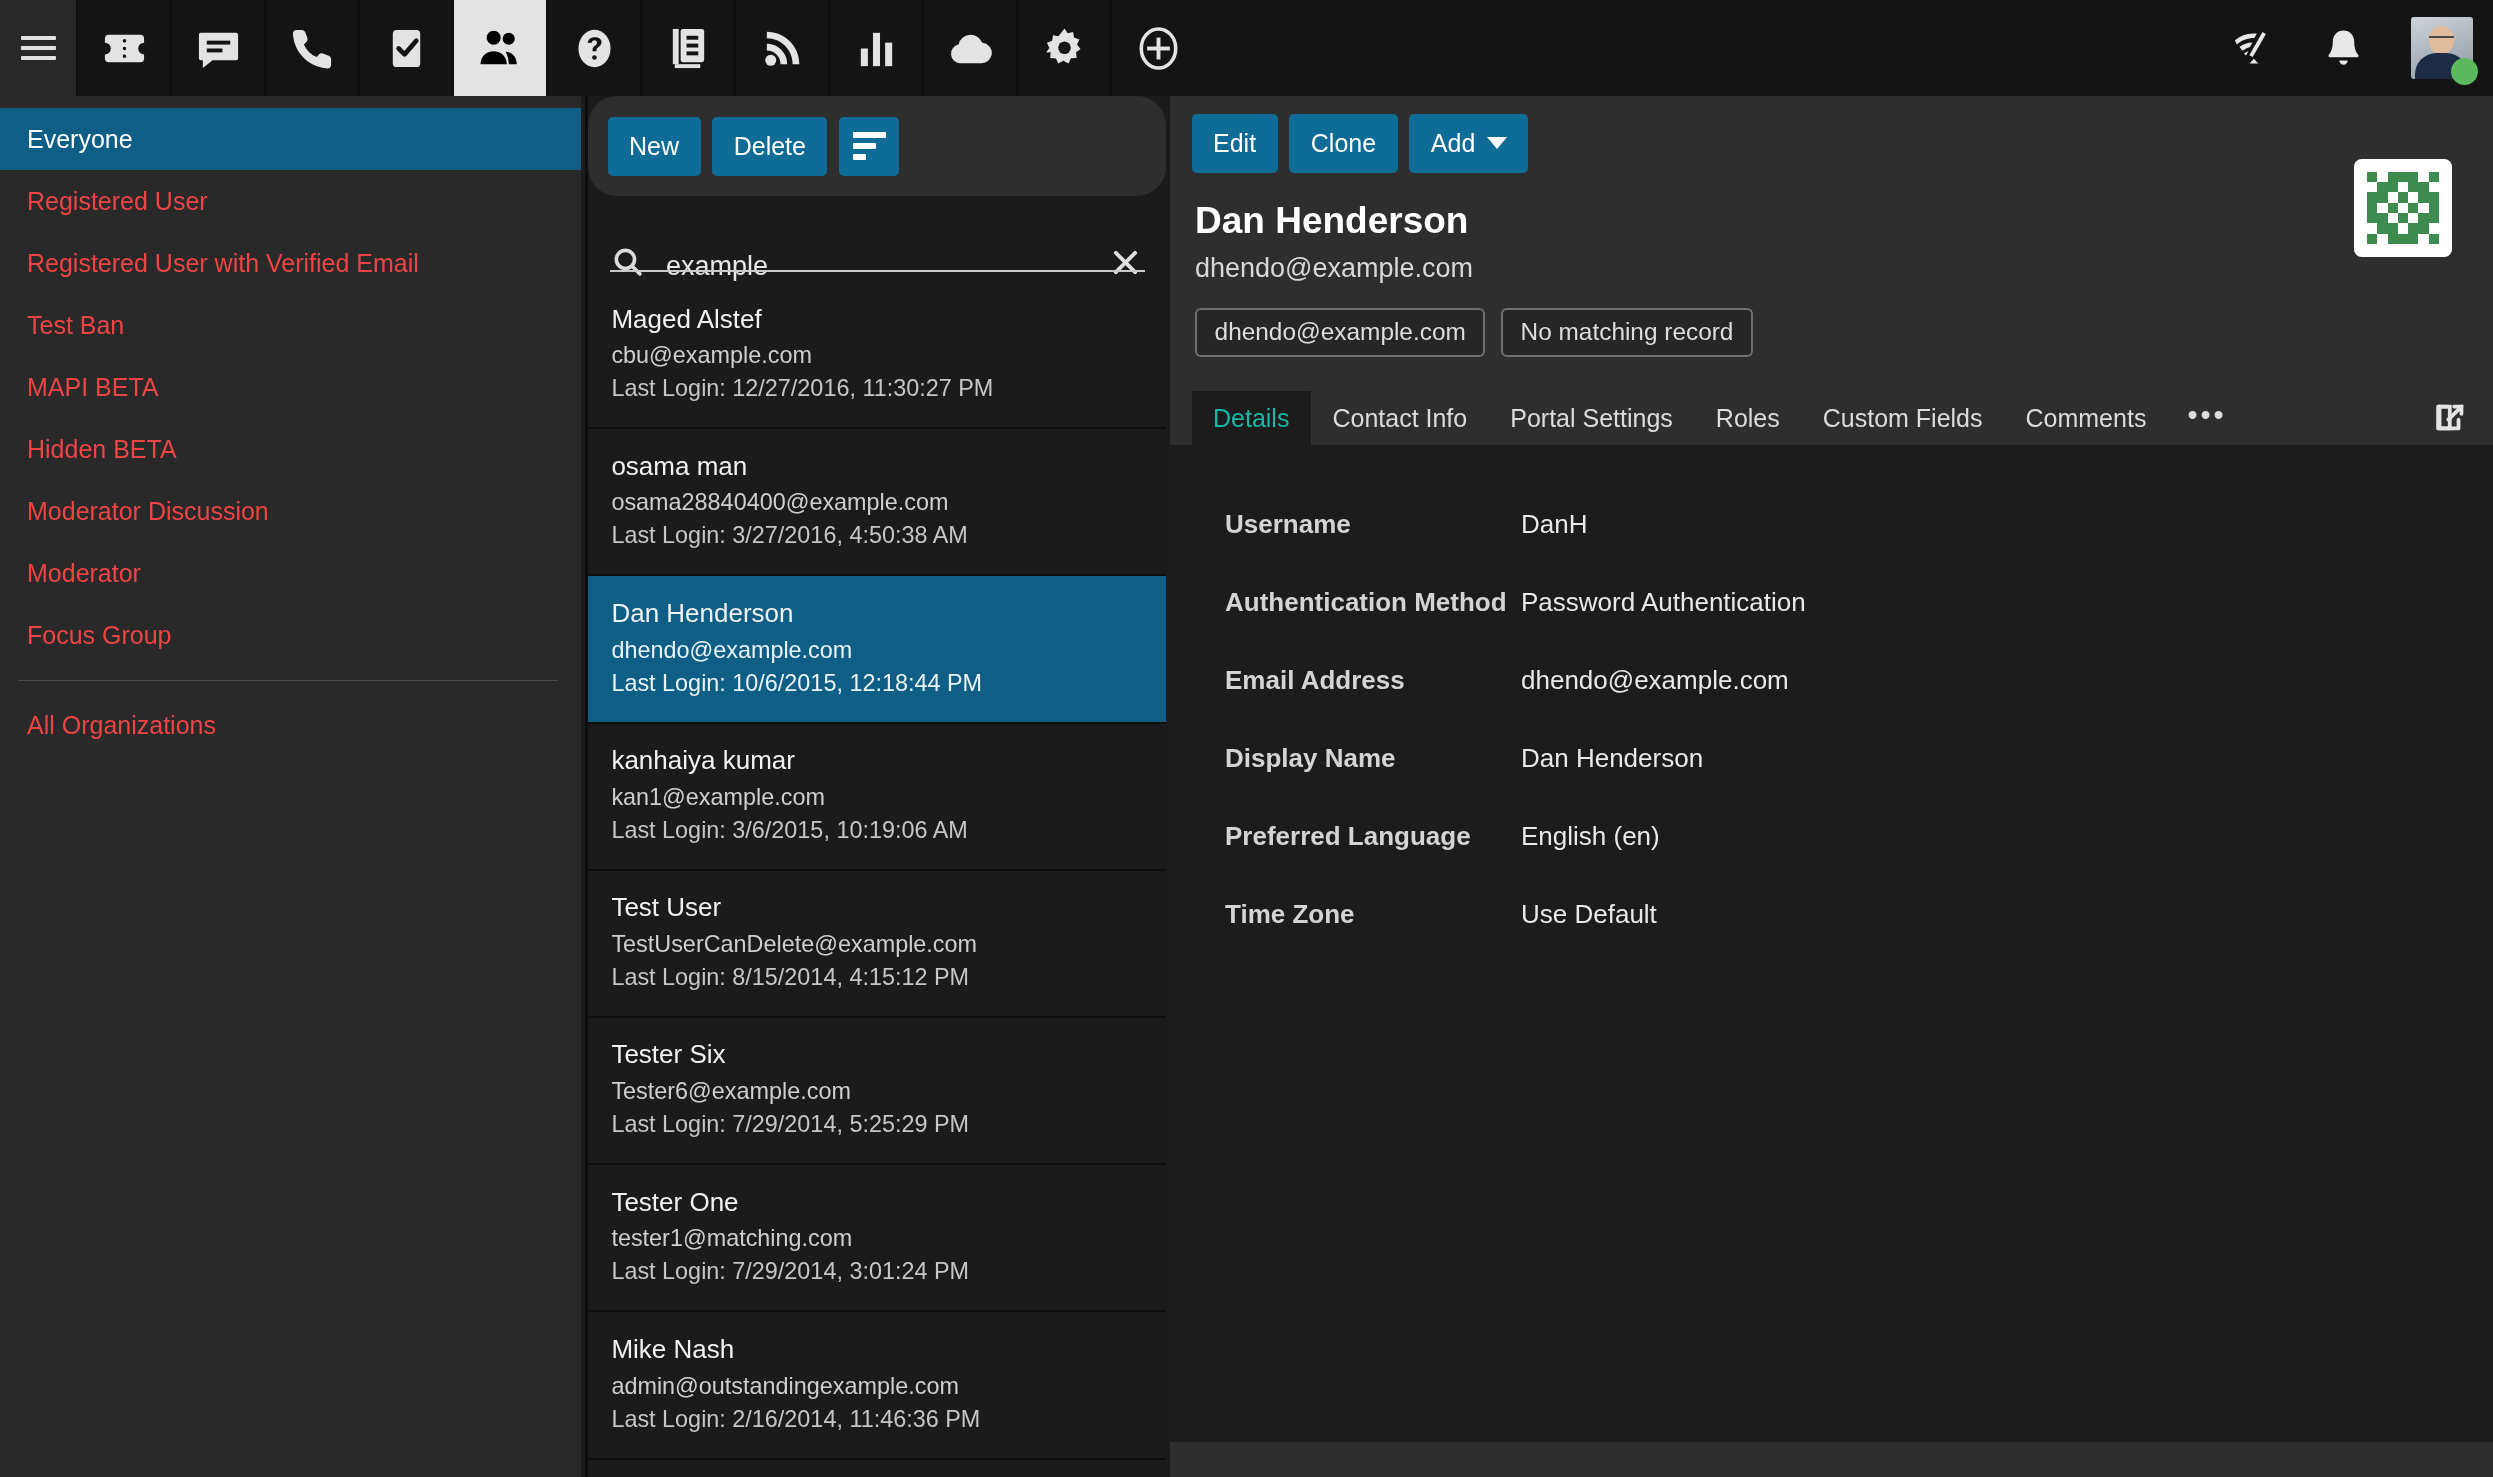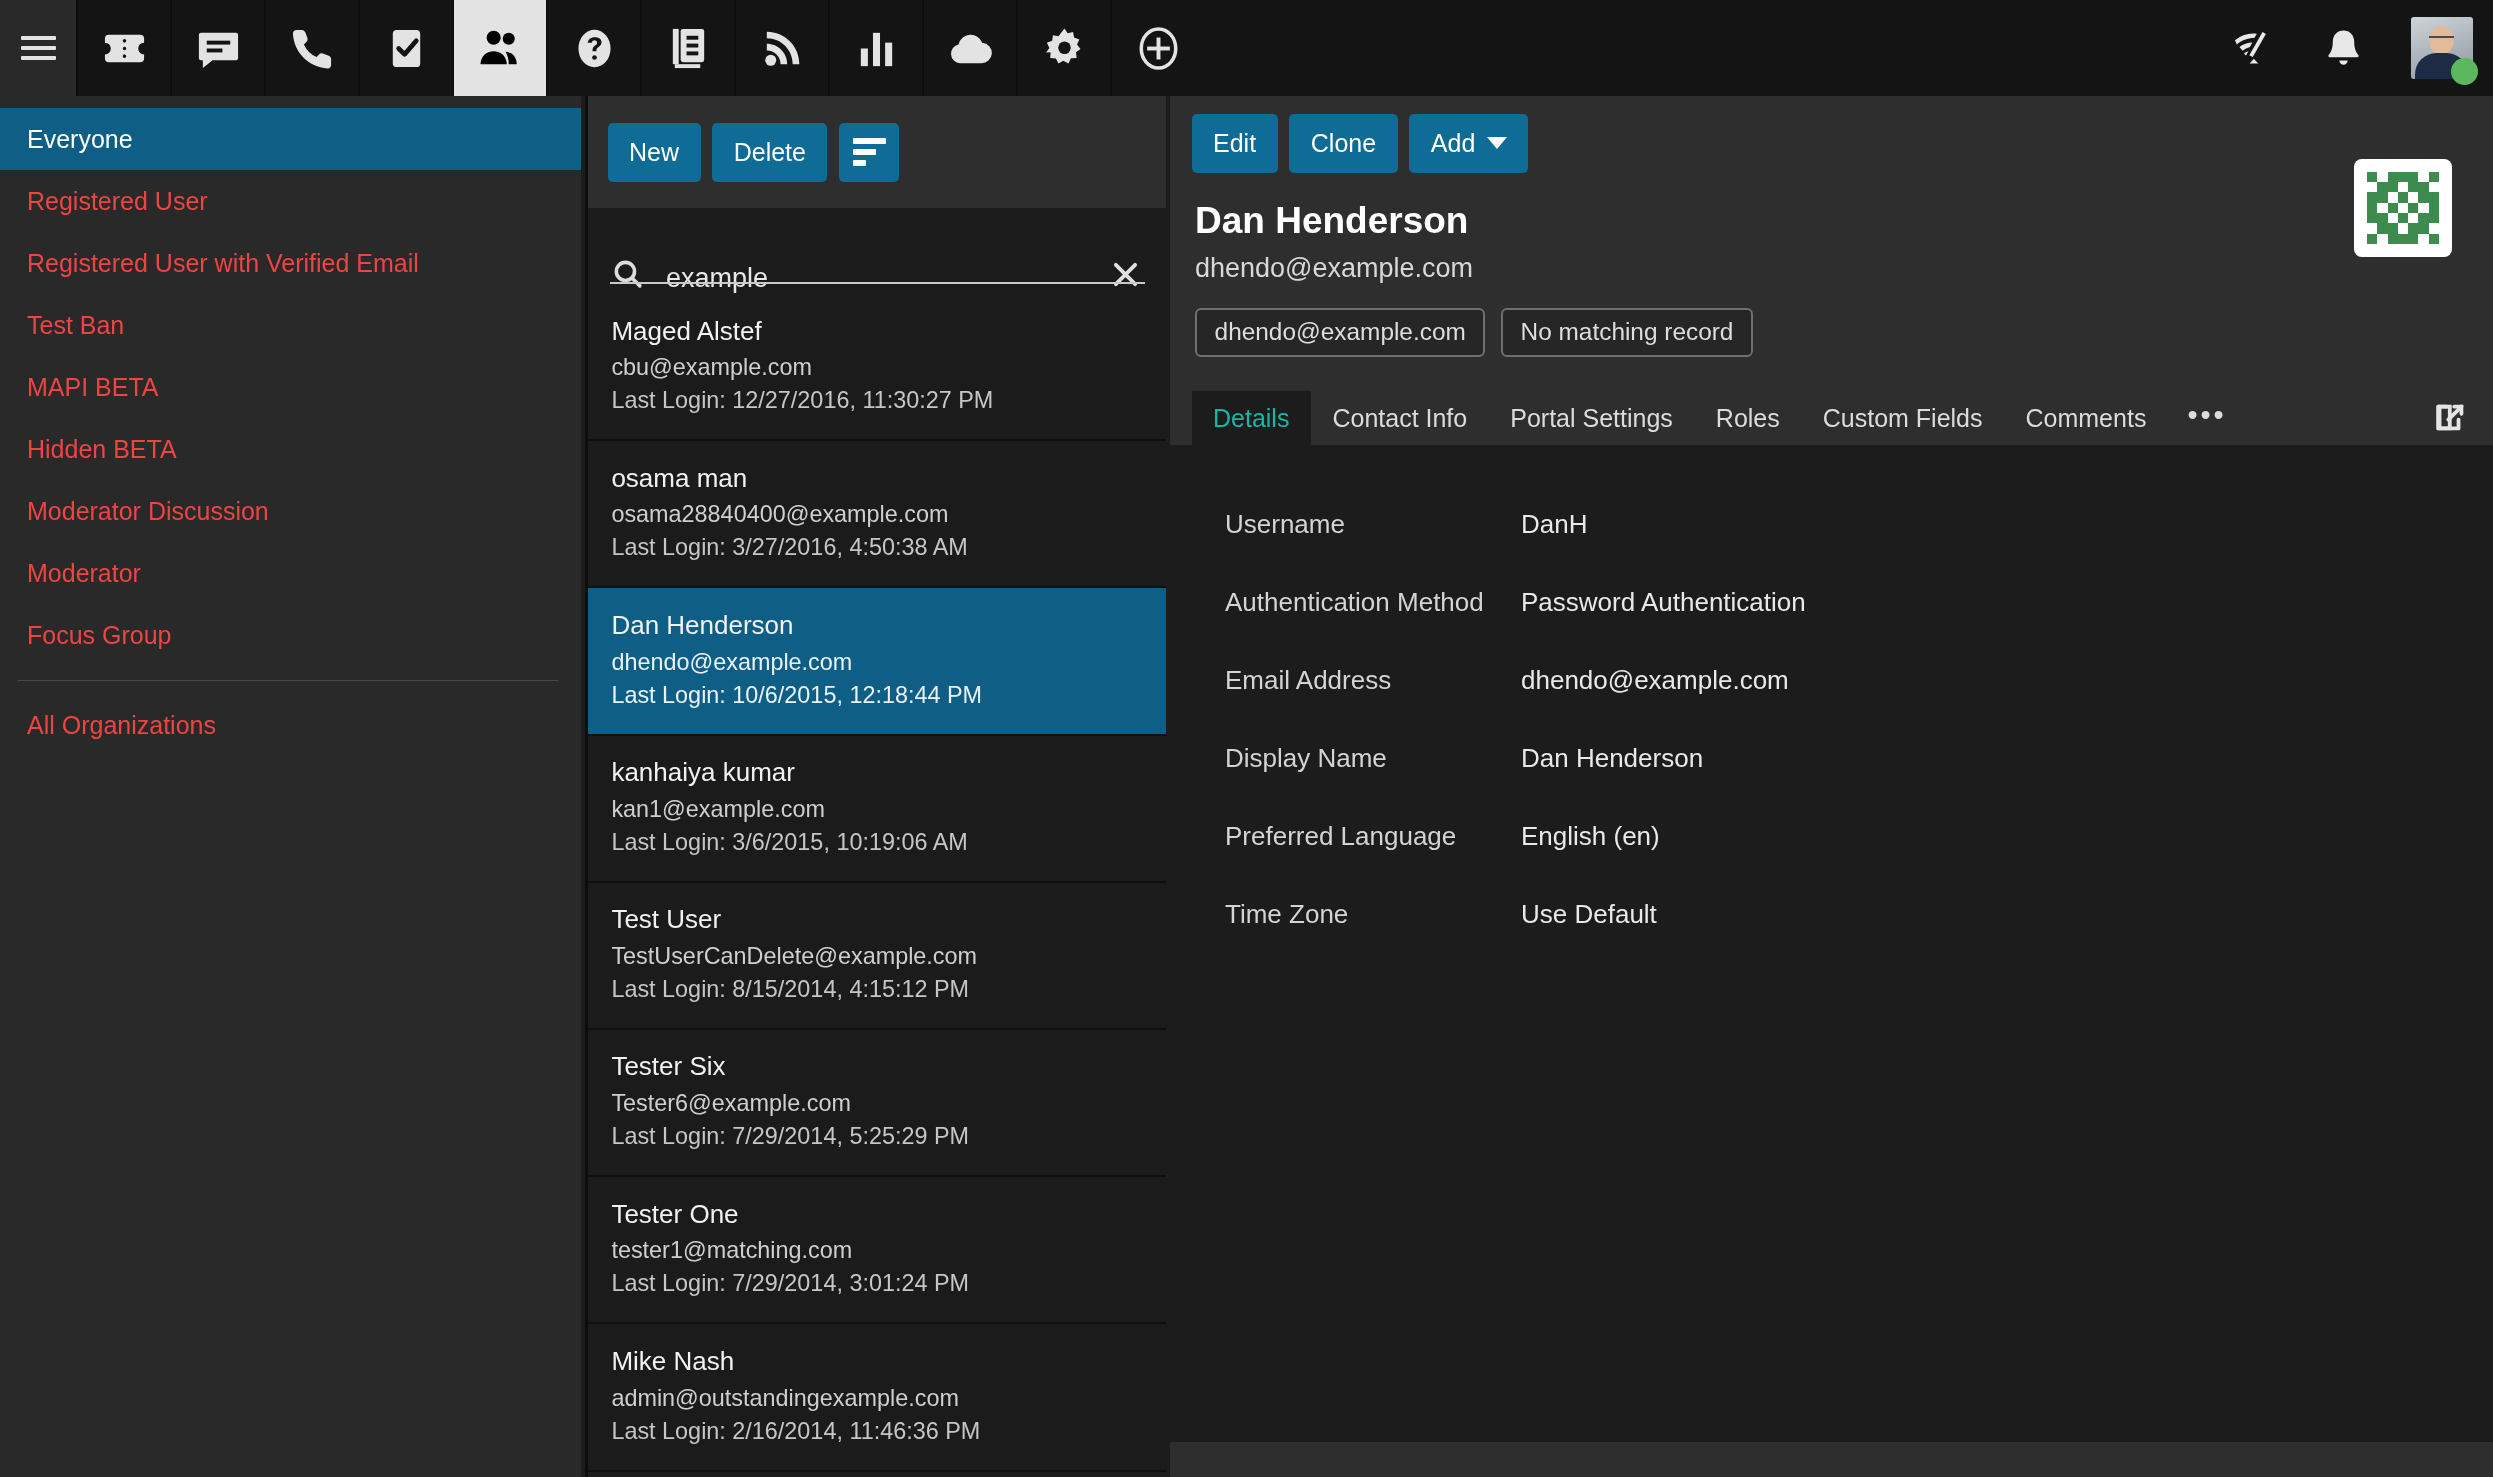--- a/index.html
+++ b/index.html
@@ -91,23 +91,24 @@
   }
 
   
   .listpanel {
     position: absolute; top: 96px; left: 585px;
     width: 581px; height: 1382px;
     background: #1b1b1b;
     border-left: 3.9px solid #0d0d0d;
   }
   .list-toolbar {
-    height: 112px; background: #2e2e2e;
+    height: 100px; background: #2e2e2e;
     display: flex; align-items: center; gap: 11.7px;
     padding-left: 19.5px;
+    border-radius: 29px;
   }
   .btn-primary {
     background: #0f6c96; color: #ffffff;
     border: none; border-radius: 4.9px;
     font-family: "Liberation Sans", sans-serif;
     font-size: 25px;
     height: 59px; padding: 0 21.5px;
     cursor: pointer;
     display: flex; align-items: center; justify-content: center; gap: 11.7px;
   }
@@ -215,21 +216,21 @@
   .tab-popout svg { width: 35px; height: 35px; stroke: #e4e4e4; fill: none; stroke-width: 2.6; }
 
   .tabcontent {
     background: #1c1c1c;
     height: 997px;
     padding: 64px 0 0 0;
   }
   .field-row { display: flex; align-items: flex-start; margin-bottom: 47px; }
   .field-label {
     width: 351px; padding-left: 55px;
-    color: #d4d4d4; font-size: 26px;
+    color: #d4d4d4; font-size: 26px; font-weight: bold;
   }
   .field-value { color: #e9e9e9; font-size: 26px; padding-top: 0; }
 </style>
 </head>
 <body>
 
 <div class="topnav">
 
   <div class="nav-hamburger">
     <div class="bars">

